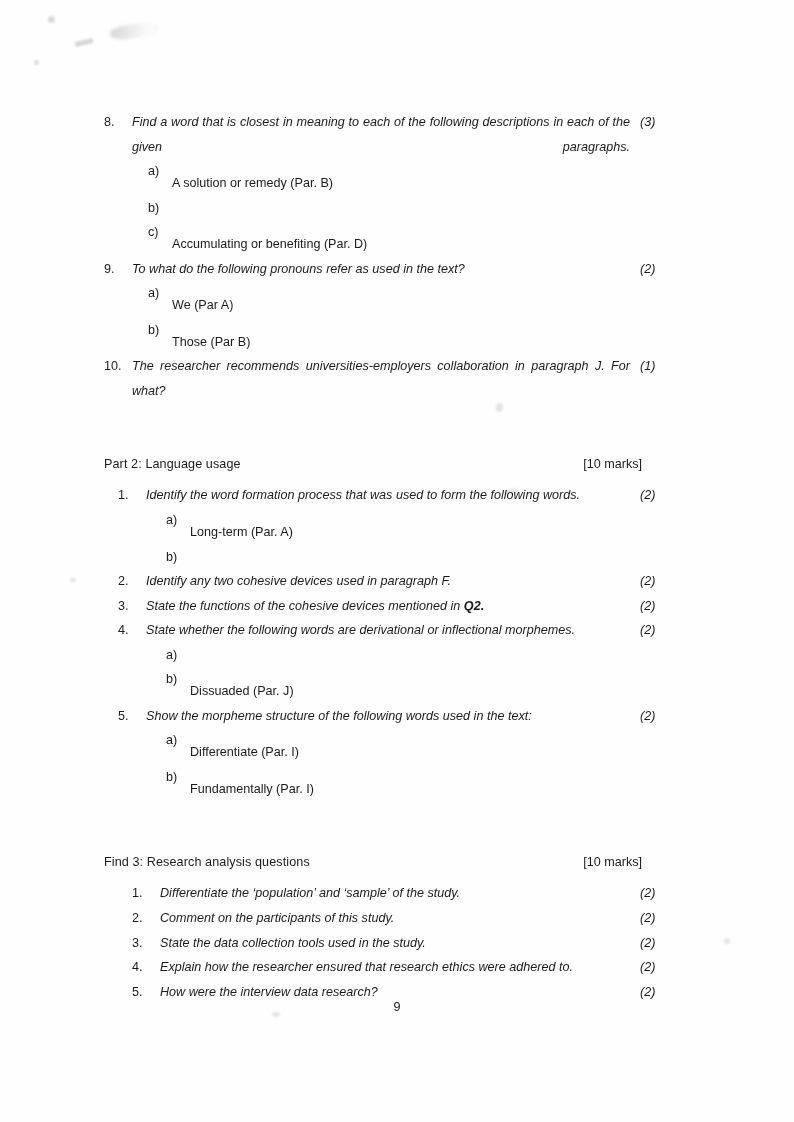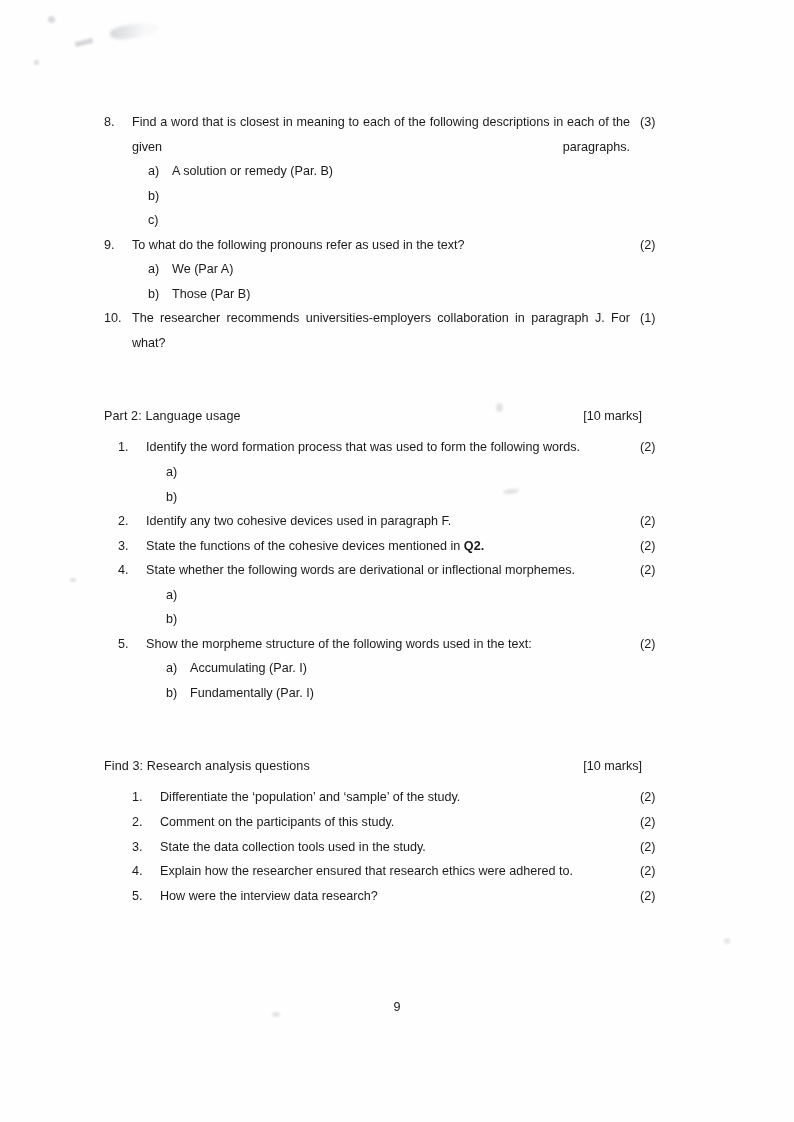--- a/index.html
+++ b/index.html
@@ -102,20 +102,21 @@
     width: 28px;
     text-align: left;
   }
   .q .body {
     flex: 1 1 auto;
     position: relative;
     display: flex;
     justify-content: center;
     align-items: flex-start;
     gap: 10px;
+    font-style: italic;
   }
   .q .text {
     flex: 1 1 auto;
   }
   .q .marks {
     flex: 0 0 auto;
     width: 34px;
     text-align: left;
   }
   .justify {
@@ -127,21 +128,21 @@
     align-items: flex-start;
     font-size: 12.6px;
     line-height: 1.95;
     padding-left: 44px;
   }
   .sub.deep { padding-left: 48px; }
   .sub .lbl {
     flex: 0 0 auto;
     width: 24px;
   }
-  .sub .text { flex: 1 1 auto; }
+  .sub .text { flex: 1 1 auto; margin-top: 12px; }
 
   .section-head {
     display: flex;
     justify-content: space-between;
     align-items: baseline;
     font-size: 12.6px;
     font-weight: normal;
     margin: 0;
   }
   .section-head .title { letter-spacing: 0.1px; }
@@ -187,20 +188,21 @@
     </div>
     <div class="sub">
       <span class="lbl">a)</span>
       <span class="text">A solution or remedy (Par. B)</span>
     </div>
     <div class="sub">
       <span class="lbl">b)</span>
     </div>
     <div class="sub">
       <span class="lbl">c)</span>
+      <span class="text">Accumulating or benefiting (Par. D)</span>
     </div>
 
     <div class="q">
       <span class="num">9.</span>
       <span class="body">
         <span class="text">To what do the following pronouns refer as used in the text?</span>
         <span class="marks">(2)</span>
       </span>
     </div>
     <div class="sub">
@@ -232,20 +234,21 @@
     <div class="indent-1">
       <div class="q">
         <span class="num">1.</span>
         <span class="body">
           <span class="text">Identify the word formation process that was used to form the following words.</span>
           <span class="marks">(2)</span>
         </span>
       </div>
       <div class="sub deep">
         <span class="lbl">a)</span>
+        <span class="text">Long-term (Par. A)</span>
       </div>
       <div class="sub deep">
         <span class="lbl">b)</span>
       </div>
 
       <div class="q">
         <span class="num">2.</span>
         <span class="body">
           <span class="text">Identify any two cohesive devices used in paragraph F.</span>
           <span class="marks">(2)</span>
@@ -265,32 +268,33 @@
         <span class="body">
           <span class="text">State whether the following words are derivational or inflectional morphemes.</span>
           <span class="marks">(2)</span>
         </span>
       </div>
       <div class="sub deep">
         <span class="lbl">a)</span>
       </div>
       <div class="sub deep">
         <span class="lbl">b)</span>
+        <span class="text">Dissuaded (Par. J)</span>
       </div>
 
       <div class="q">
         <span class="num">5.</span>
         <span class="body">
           <span class="text">Show the morpheme structure of the following words used in the text:</span>
           <span class="marks">(2)</span>
         </span>
       </div>
       <div class="sub deep">
         <span class="lbl">a)</span>
-        <span class="text">Accumulating (Par. I)</span>
+        <span class="text">Differentiate (Par. I)</span>
       </div>
       <div class="sub deep">
         <span class="lbl">b)</span>
         <span class="text">Fundamentally (Par. I)</span>
       </div>
     </div>
 
     <div class="spacer-lg"></div>
 
     <div class="section-head">

